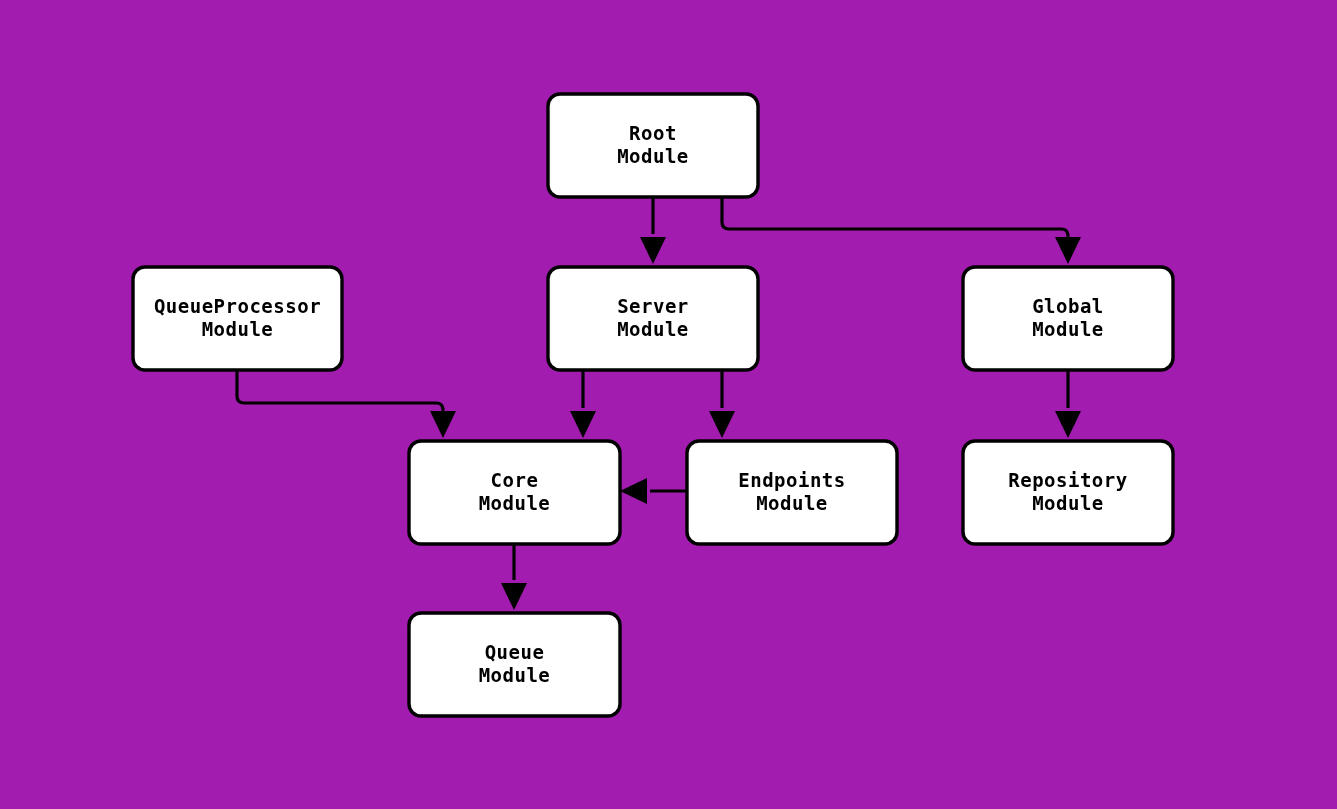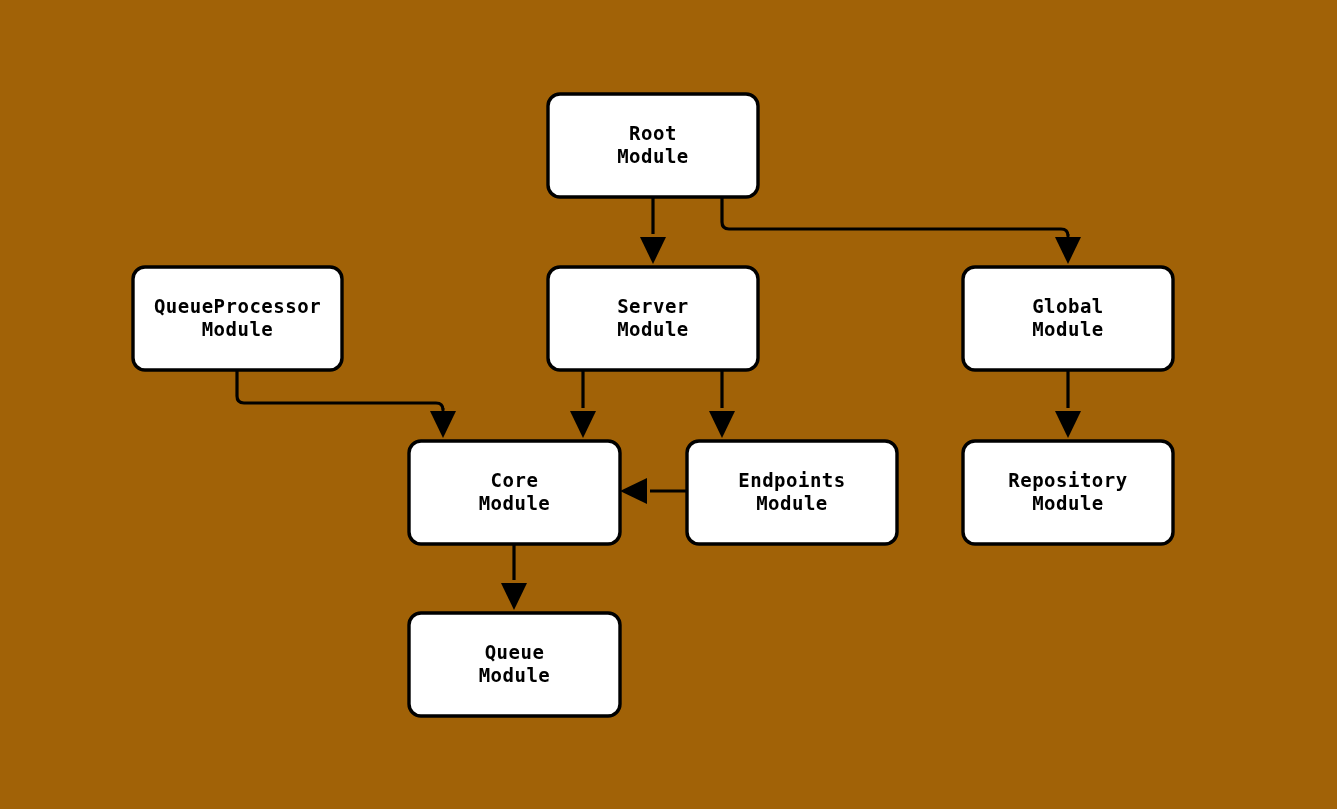--- a/index.html
+++ b/index.html
@@ -10,21 +10,21 @@
   body {
     width: 1337px;
     height: 809px;
     overflow: hidden;
     font-family: "DejaVu Sans Mono", "Liberation Mono", monospace;
   }
   #diagram-root {
     position: relative;
     width: 1337px;
     height: 809px;
-    background: #a16207;
+    background: #a21caf;
   }
   svg#module-graph {
     display: block;
     width: 1337px;
     height: 809px;
   }
   .node-box {
     fill: #ffffff;
     stroke: #000000;
     stroke-width: 3.4;

